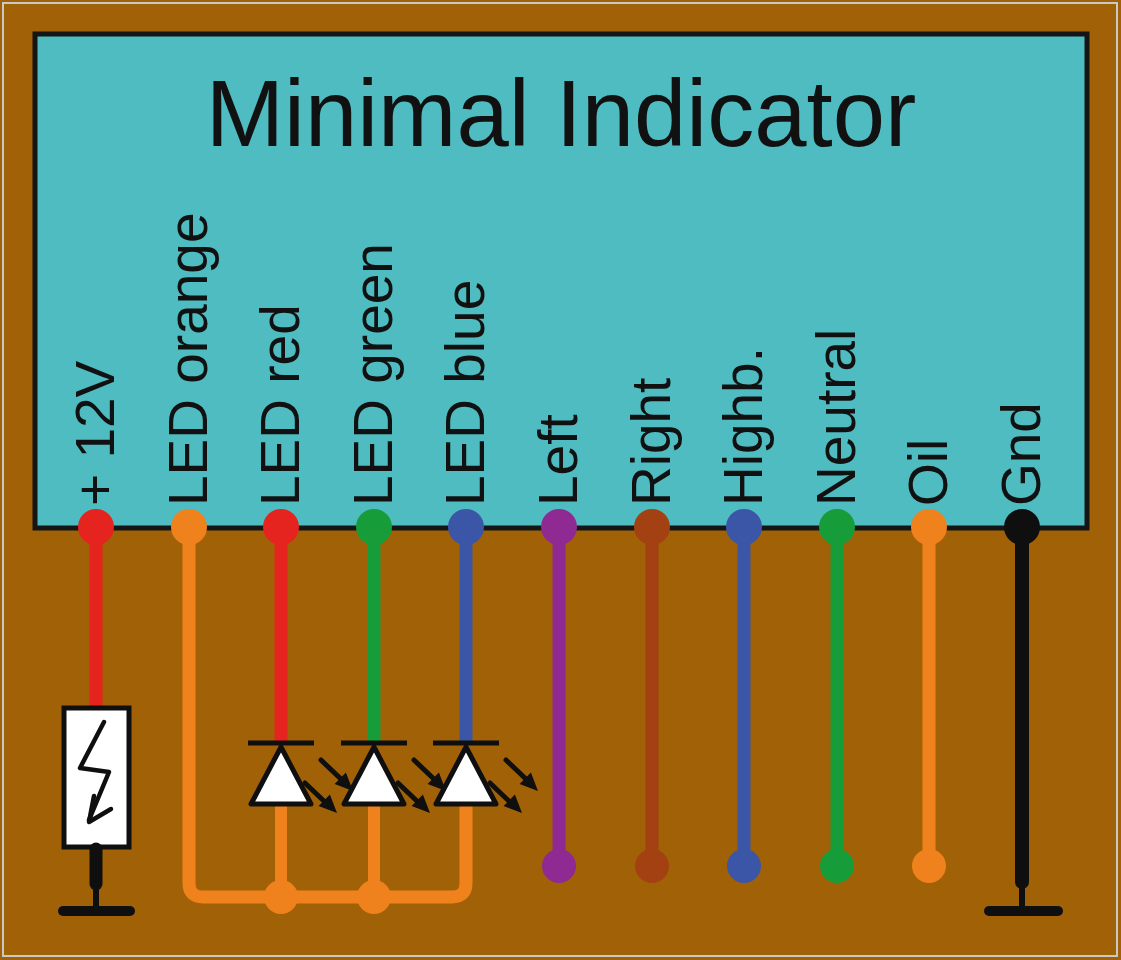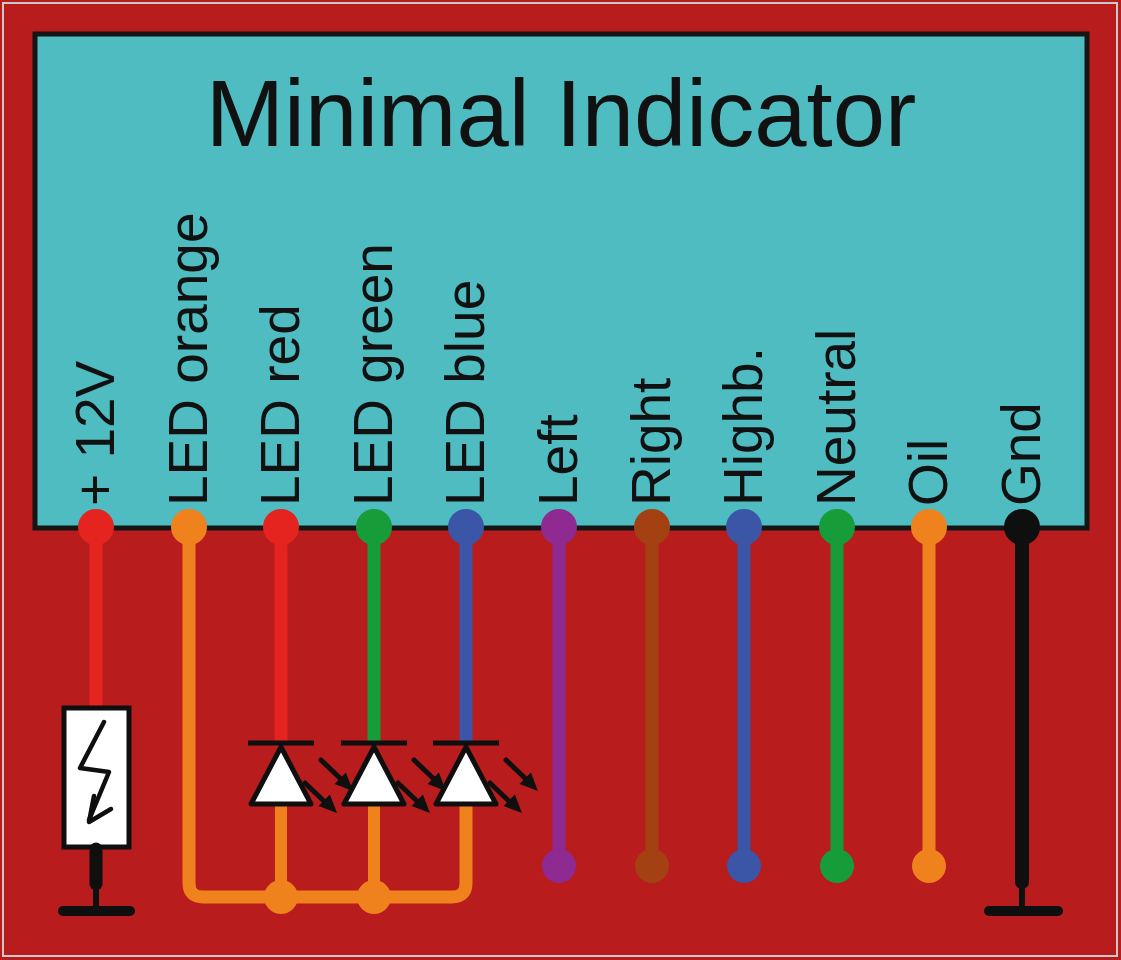--- a/index.html
+++ b/index.html
@@ -1,20 +1,20 @@
 <!DOCTYPE html>
 <html><head>
 <meta charset="utf-8">
 <style>
   html, body { margin: 0; padding: 0; background: #ffffff; }
   .stage {
     position: relative;
     width: 1121px;
     height: 960px;
-    background: #b91c1c;
+    background: #a16207;
     font-family: "Liberation Sans", sans-serif;
   }
   svg { display: block; }
   .title-text {
     font-family: "Liberation Sans", sans-serif;
     font-size: 94px;
     fill: #111111;
   }
   .pin-label {
     font-family: "Liberation Sans", sans-serif;

